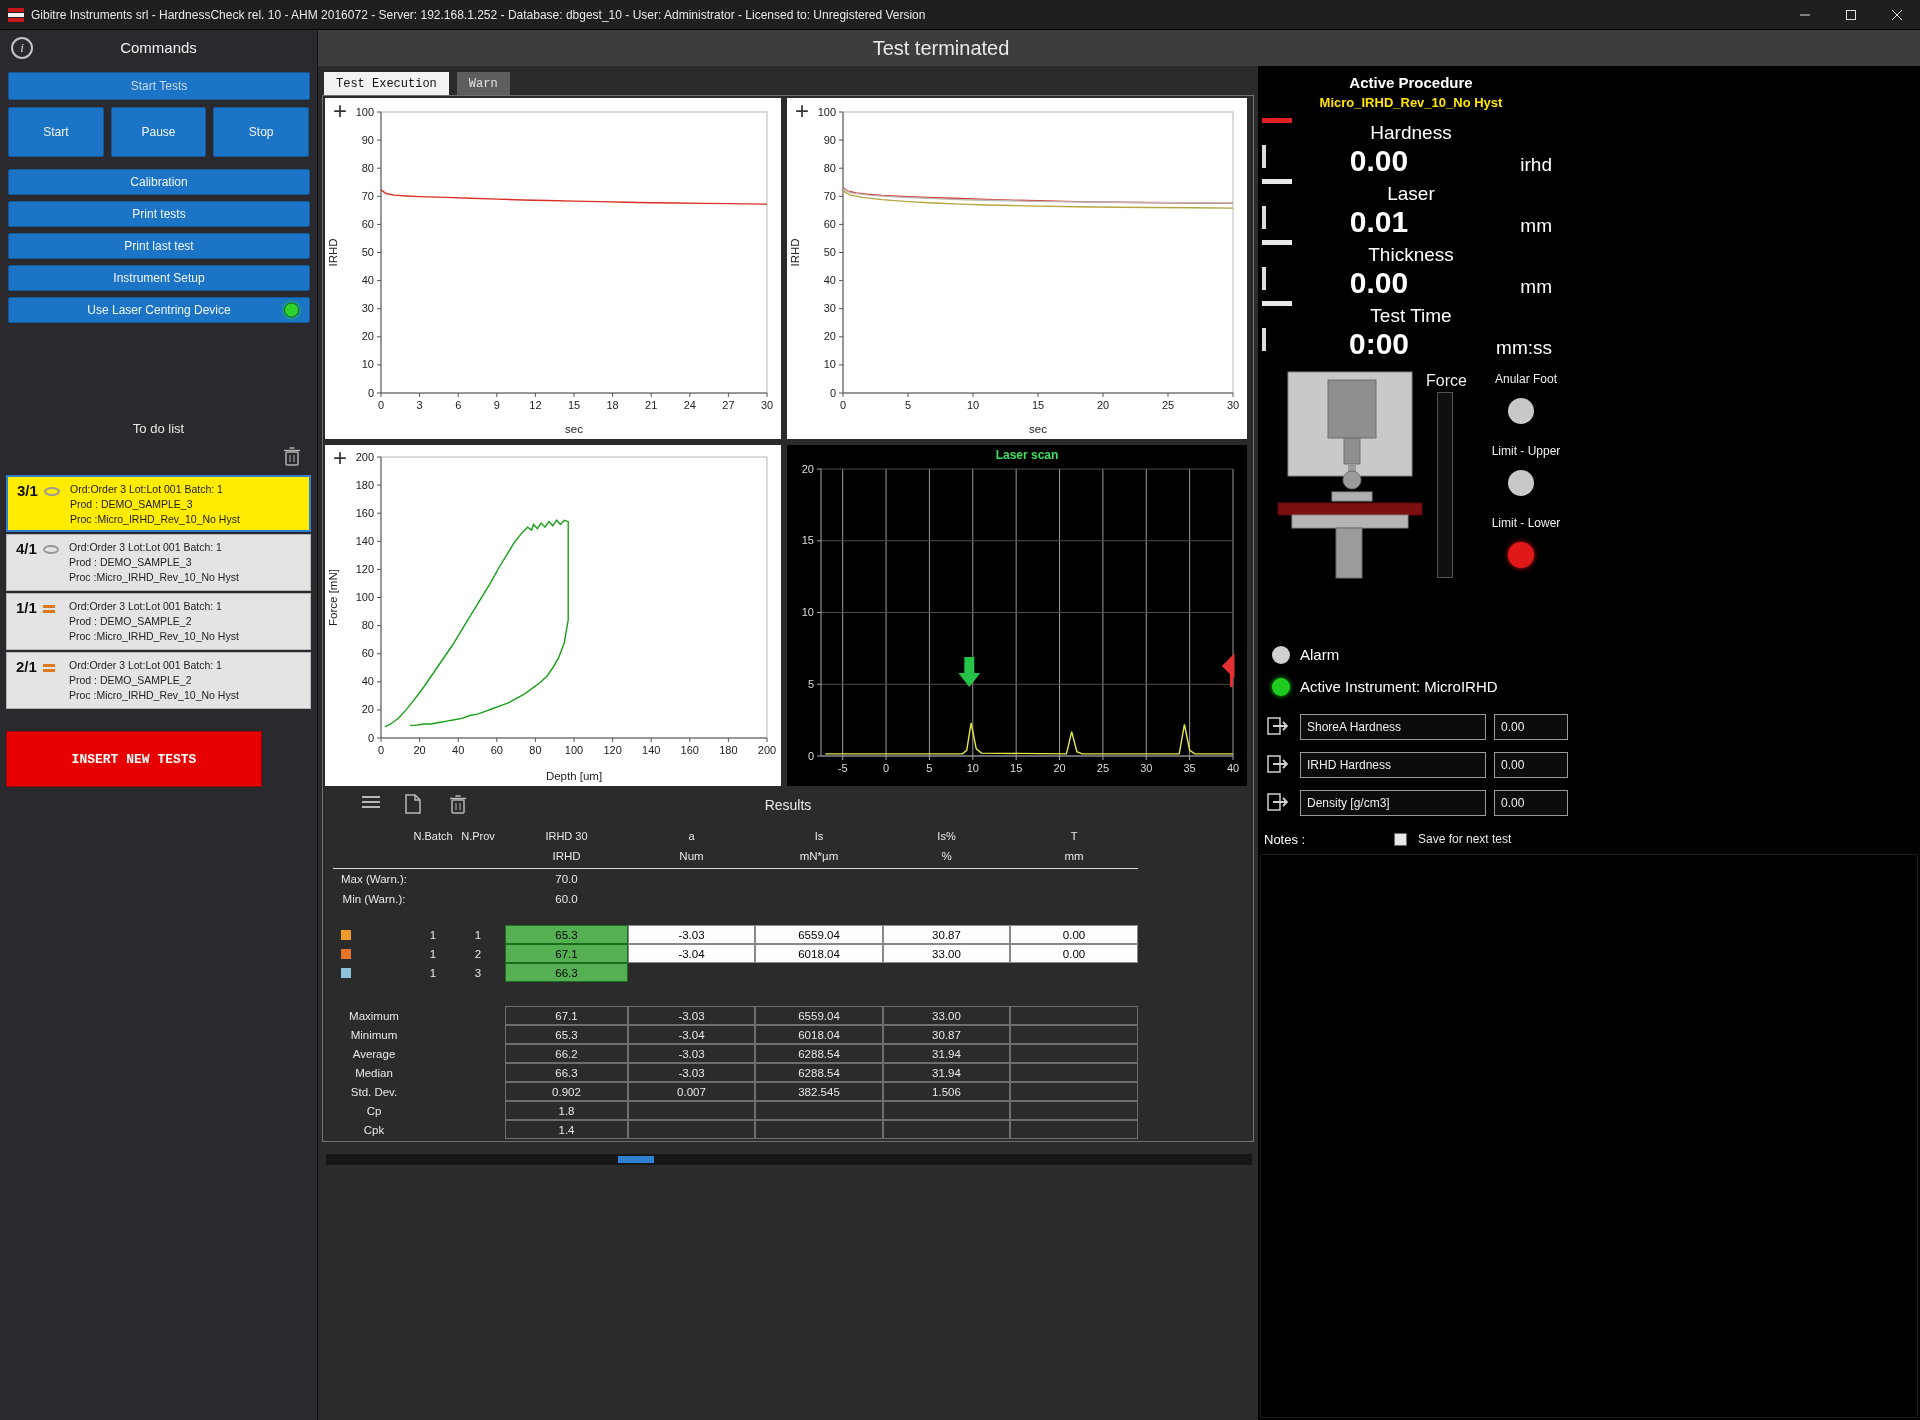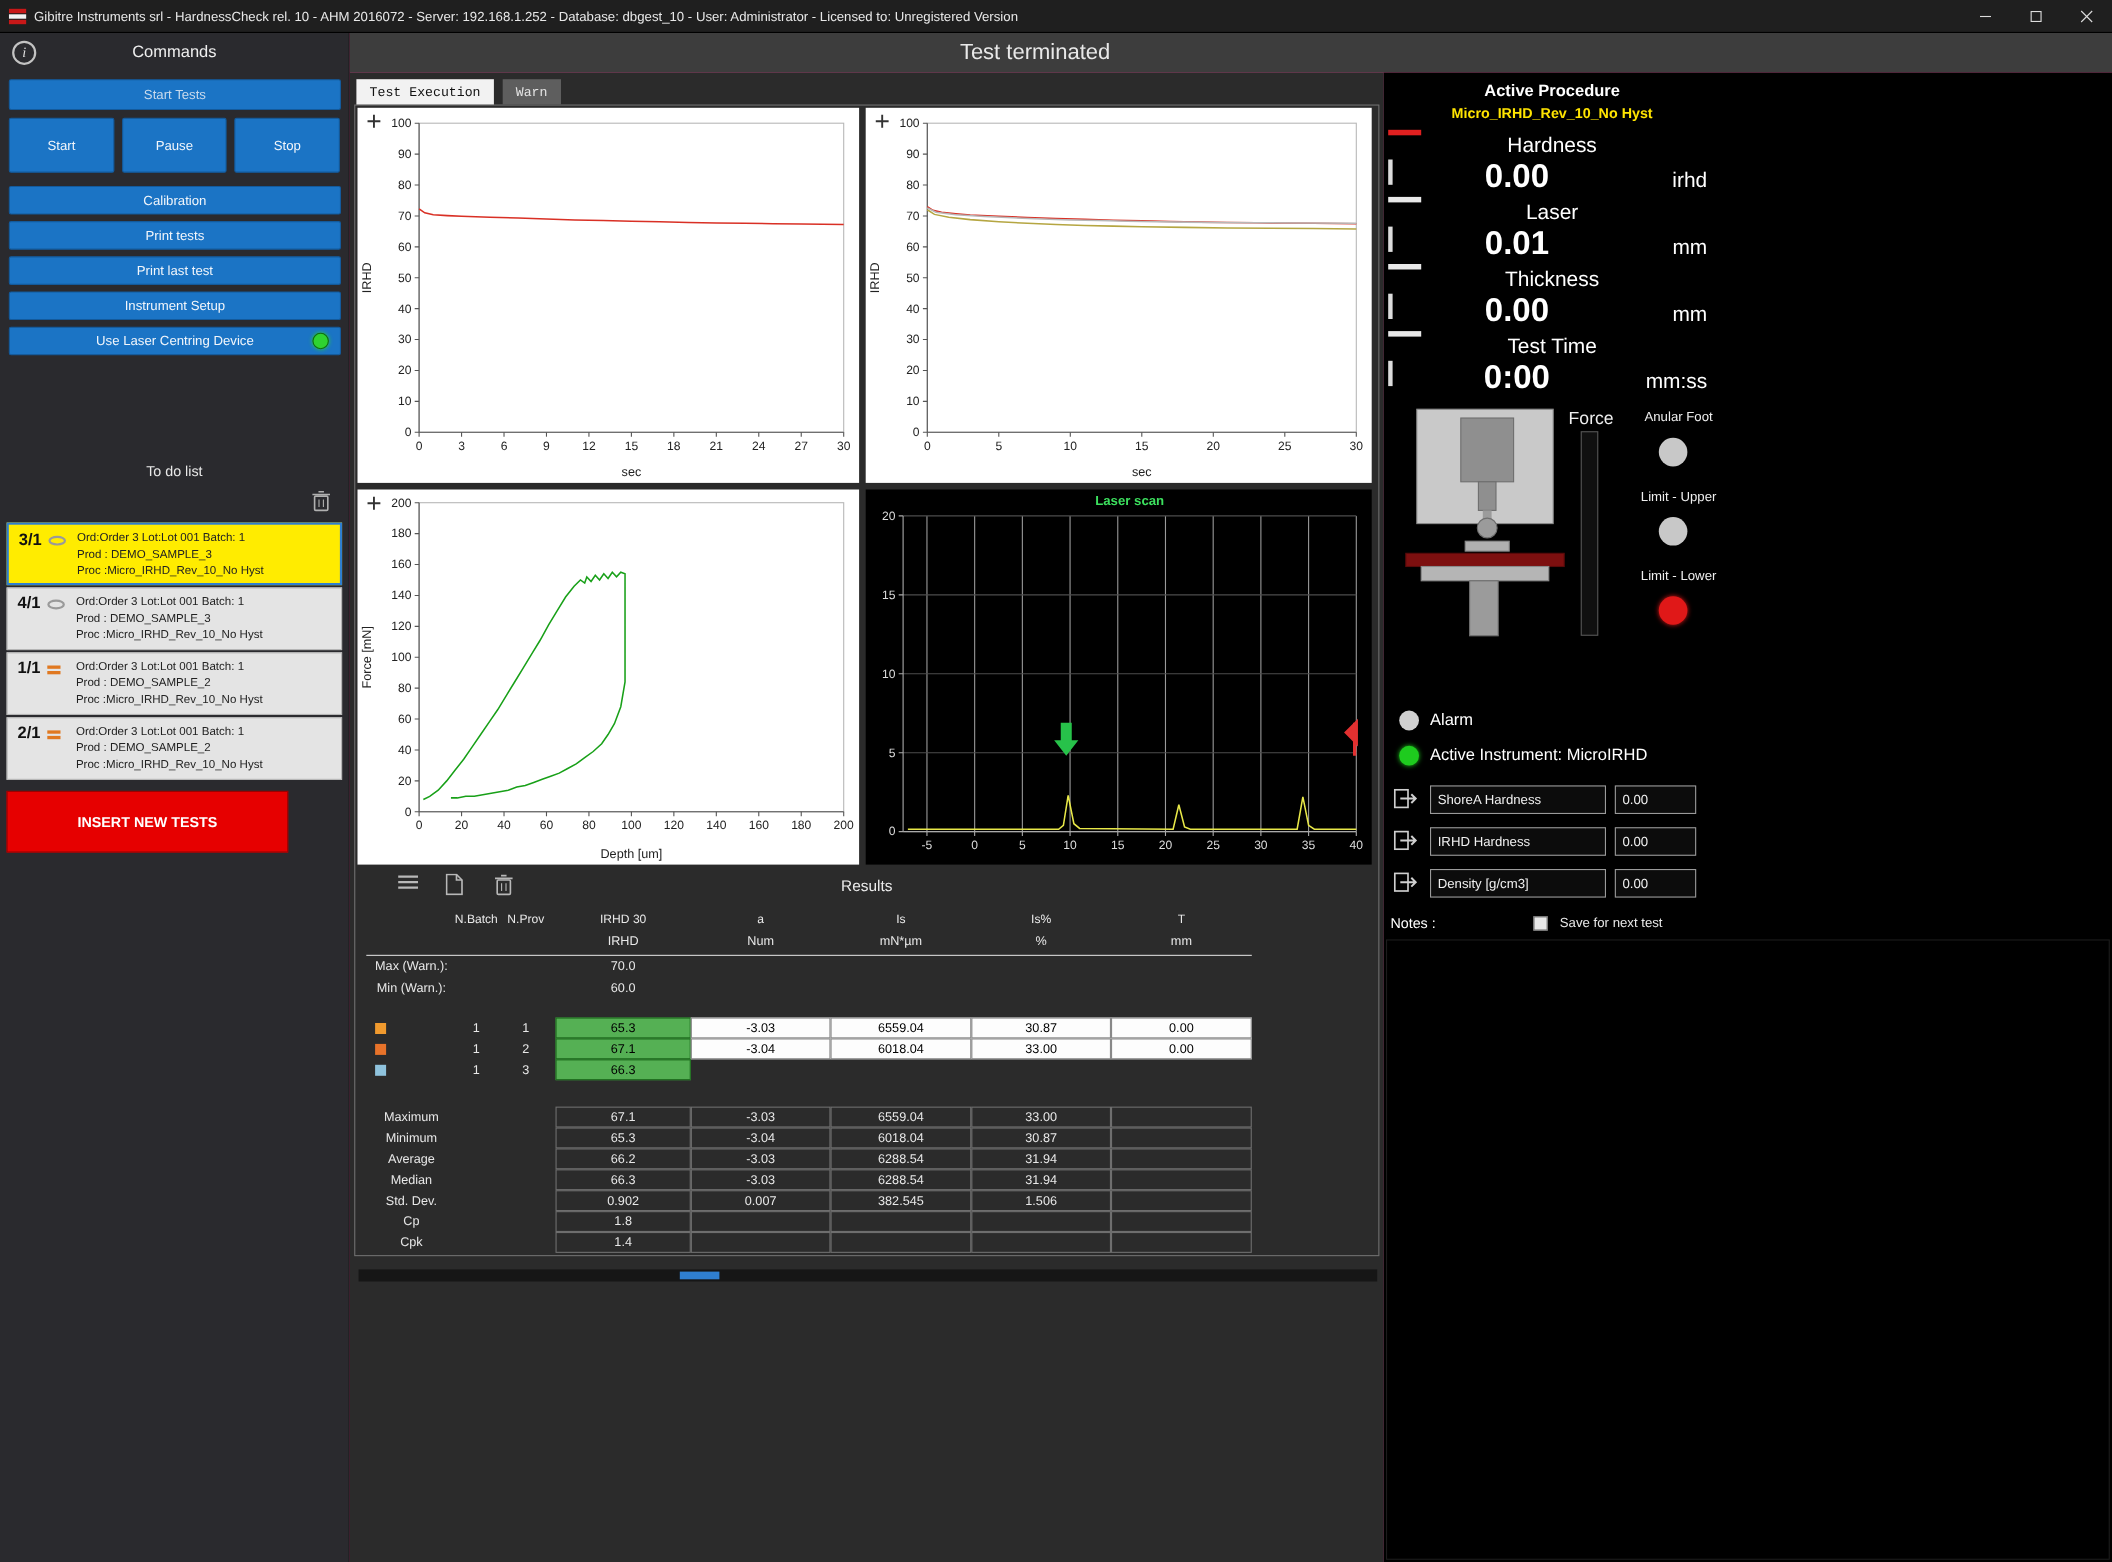--- a/index.html
+++ b/index.html
@@ -43,22 +43,22 @@
   #todo-trash{position:absolute;right:16px;bottom:2px;cursor:pointer;}
   #todo-list{flex:none;}
   .todo-item{display:flex;margin:2px 6px;height:57px;background:#e4e4e4;border:1px solid #b5b5b5;cursor:pointer;overflow:hidden;}
   .todo-item.selected{background:#ffec00;border:2px solid #2f7fd0;}
   .ti-left{width:62px;flex:none;display:flex;gap:6px;padding:5px 0 0 9px;}
   .ti-num{font-weight:bold;font-size:15px;color:#111;}
   .icon-ellipse{width:16px;height:9px;border:2px solid #9a9a9a;border-radius:50%;margin-top:5px;flex:none;}
   .icon-dashes{display:flex;flex-direction:column;gap:2px;margin-top:6px;flex:none;}
   .icon-dashes i{width:12px;height:3px;background:#e07820;}
   .ti-lines{flex:1;padding-top:5px;font-size:10.5px;color:#222;line-height:15px;white-space:nowrap;}
-  #btn-insert{margin:8px 6px;height:56px;width:256px;background:#e60000;border:1px solid #9d0000;color:#fff;
-    font-weight:bold;font-size:13px;cursor:pointer;font-family:Liberation Sans, sans-serif;}
+  #btn-insert{margin:20px 6px;height:56px;width:256px;background:#e60000;border:1px solid #9d0000;color:#fff;
+    font-weight:bold;font-size:13px;cursor:pointer;font-family:Liberation Mono, monospace;}
 
   
   #tabs{display:flex;gap:8px;margin:4px 0 0 2px;font-family:Liberation Mono, monospace;}
   .tab{padding:5px 12px 4px;font-size:12px;cursor:pointer;}
   .tab.active{background:#f2f2f2;color:#111;}
   .tab.inactive{background:#5e5e5e;color:#e4e4e4;}
   #panel-body{border:1px solid #707070;background:#2b2b2b;padding:2px;}
   #charts{display:grid;grid-template-columns:auto auto;gap:6px 6px;justify-content:start;}
   .chart-panel{position:relative;background:#fff;}
   .chart-panel.dark{background:#000;}
@@ -103,21 +103,21 @@
   .status-circle{position:absolute;border-radius:50%;}
   #c-anular{left:250px;top:332px;width:26px;height:26px;background:#c8c8c8;}
   #c-upper{left:250px;top:404px;width:26px;height:26px;background:#c8c8c8;}
   #c-lower{left:250px;top:476px;width:26px;height:26px;background:#e01818;box-shadow:0 0 5px #e01818;}
   #alarm-dot{left:14px;top:580px;width:18px;height:18px;background:#d0d0d0;}
   #instr-dot{left:14px;top:612px;width:18px;height:18px;background:#1ecb1e;box-shadow:0 0 5px #1ecb1e;}
   .st-label{position:absolute;left:42px;font-size:15px;color:#fff;}
   #exports{position:absolute;left:0;top:648px;width:330px;}
   .exp-row{display:flex;align-items:center;gap:8px;margin:0 0 12px 8px;height:26px;}
   .exp-icon{width:26px;height:26px;flex:none;cursor:pointer;}
-  .exp-label{width:160px;height:26px;border:1px solid #9a9a9a;background:#0c0c0c;color:#f0f0f0;font-size:12px;
+  .exp-label{width:186px;height:26px;border:1px solid #9a9a9a;background:#0c0c0c;color:#f0f0f0;font-size:12px;
     line-height:24px;padding-left:6px;white-space:nowrap;}
   .exp-value{width:74px;height:26px;border:1px solid #9a9a9a;background:#0c0c0c;color:#f0f0f0;font-size:12px;
     line-height:24px;padding-left:6px;cursor:text;}
   #notes-row{position:absolute;left:6px;top:766px;width:400px;font-size:13px;color:#fff;}
   #save-check{position:absolute;left:130px;top:1px;width:13px;height:13px;background:#e8e8e8;border:1px solid #666;cursor:pointer;}
   #save-label{position:absolute;left:154px;top:0;font-size:12px;color:#e8e8e8;white-space:nowrap;}
   #notes-area{position:absolute;left:2px;top:788px;right:2px;bottom:2px;background:#000;border:1px solid #1c1c1c;cursor:text;}
 </style>
 </head>
 <body>

